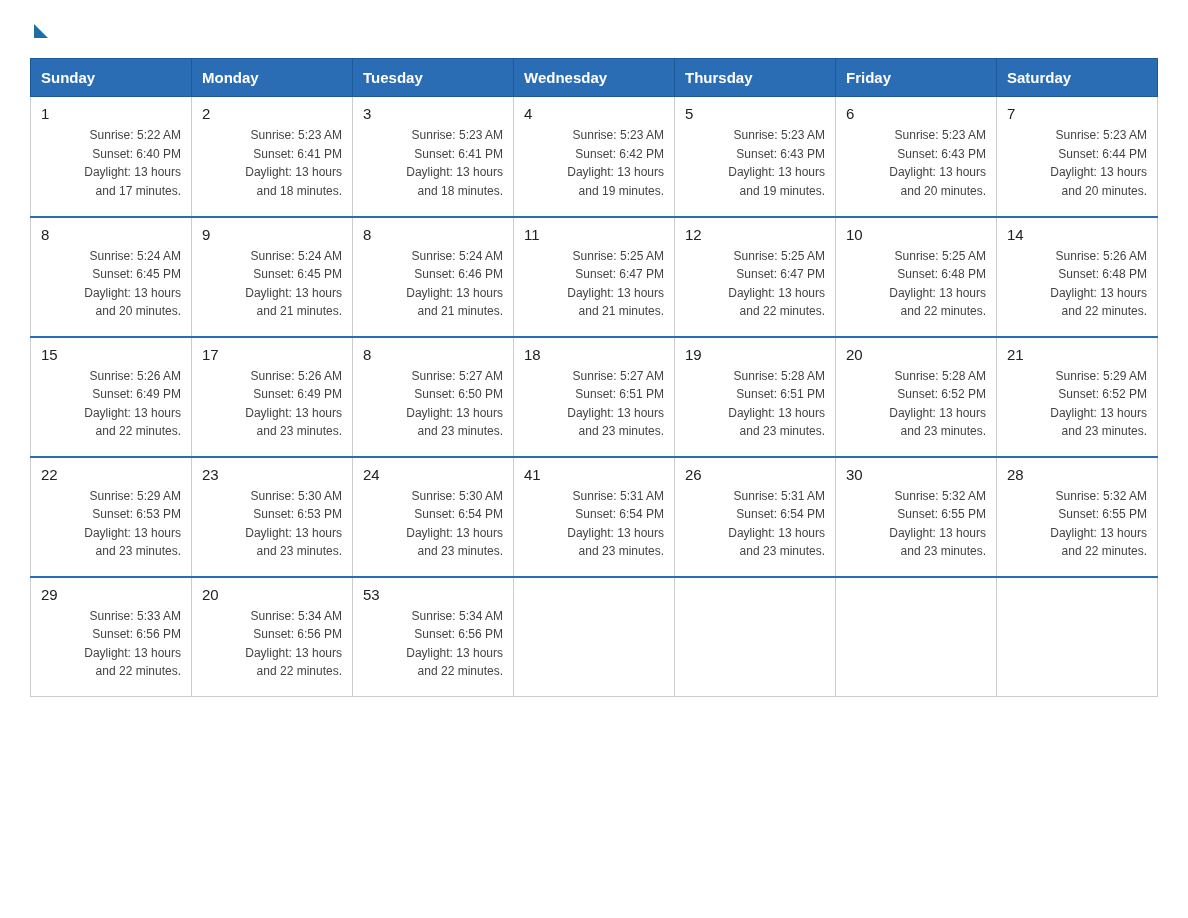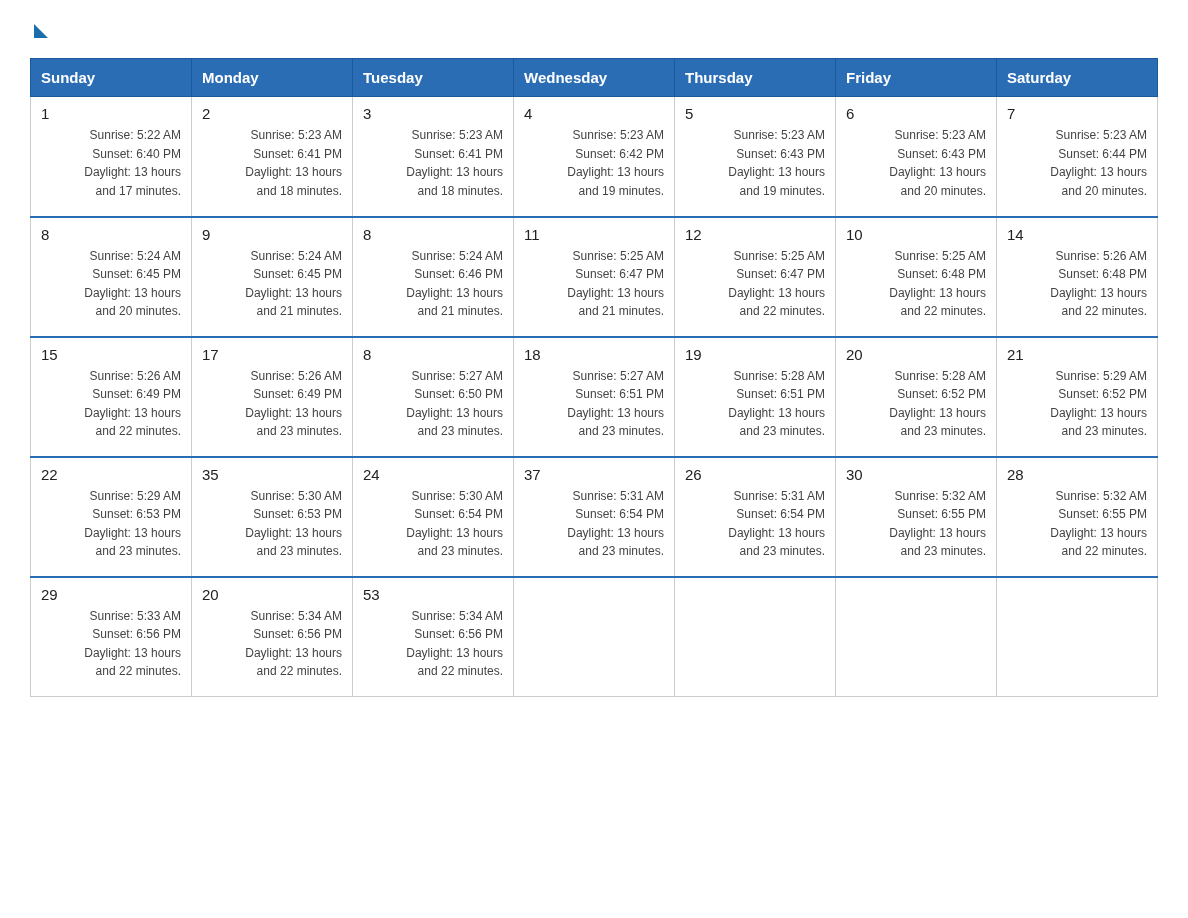--- a/index.html
+++ b/index.html
@@ -224,29 +224,29 @@
           <span class="day-number">21</span>
           <div class="day-info">Sunrise: 5:29 AM<br>Sunset: 6:52 PM<br>Daylight: 13 hours<br>and 23 minutes.</div>
         </td>
       </tr>
       <tr class="week-divider">
         <td>
           <span class="day-number">22</span>
           <div class="day-info">Sunrise: 5:29 AM<br>Sunset: 6:53 PM<br>Daylight: 13 hours<br>and 23 minutes.</div>
         </td>
         <td>
-          <span class="day-number">35</span>
+          <span class="day-number">23</span>
           <div class="day-info">Sunrise: 5:30 AM<br>Sunset: 6:53 PM<br>Daylight: 13 hours<br>and 23 minutes.</div>
         </td>
         <td>
           <span class="day-number">24</span>
           <div class="day-info">Sunrise: 5:30 AM<br>Sunset: 6:54 PM<br>Daylight: 13 hours<br>and 23 minutes.</div>
         </td>
         <td>
-          <span class="day-number">37</span>
+          <span class="day-number">41</span>
           <div class="day-info">Sunrise: 5:31 AM<br>Sunset: 6:54 PM<br>Daylight: 13 hours<br>and 23 minutes.</div>
         </td>
         <td>
           <span class="day-number">26</span>
           <div class="day-info">Sunrise: 5:31 AM<br>Sunset: 6:54 PM<br>Daylight: 13 hours<br>and 23 minutes.</div>
         </td>
         <td>
           <span class="day-number">30</span>
           <div class="day-info">Sunrise: 5:32 AM<br>Sunset: 6:55 PM<br>Daylight: 13 hours<br>and 23 minutes.</div>
         </td>

